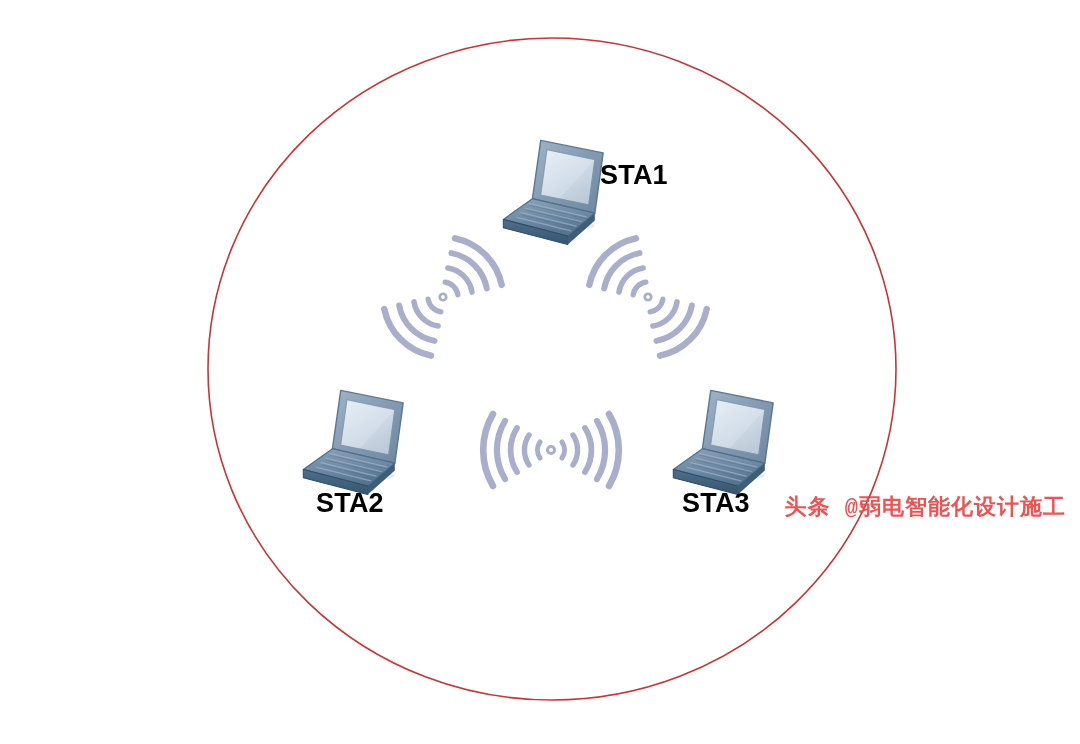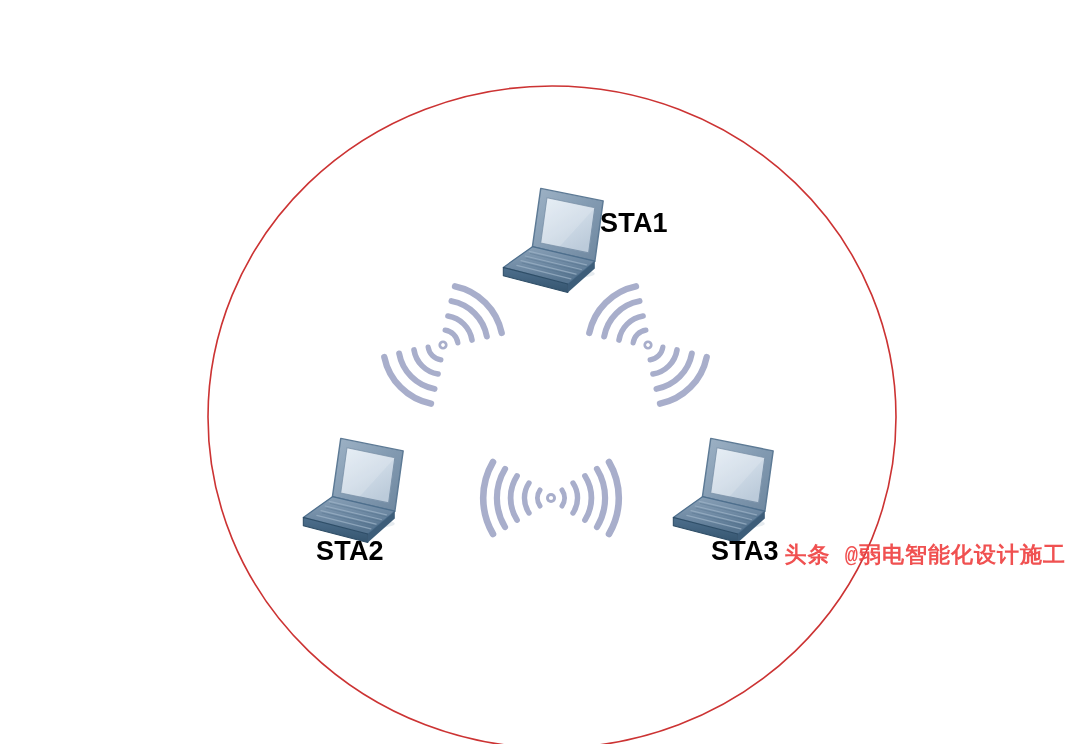--- a/index.html
+++ b/index.html
@@ -14,21 +14,20 @@
     overflow: hidden;
     font-family: "Liberation Sans", sans-serif;
   }
 
   #diagram-root {
     position: absolute;
     left: 0;
     top: 0;
     width: 1080px;
     height: 528px;
-    margin-top: 48px;
   }
 
   .svg-stage {
     position: absolute;
     left: 0;
     top: 0;
     width: 1080px;
     height: 744px;
     display: block;
   }
@@ -39,21 +38,21 @@
     font-weight: bold;
     font-size: 27px;
     color: #000000;
     letter-spacing: 0.2px;
     white-space: nowrap;
     line-height: 1;
   }
 
   #label-sta1 { left: 600px; top: 162px; }
   #label-sta2 { left: 316px; top: 490px; }
-  #label-sta3 { left: 711px; top: 490px; }
+  #label-sta3 { left: 682px; top: 490px; }
 
   .watermark {
     position: absolute;
     right: 14px;
     bottom: 6px;
     font-family: Liberation Mono, monospace;
     font-weight: bold;
     font-size: 22px;
     color: #ef4444;
     letter-spacing: 1px;

